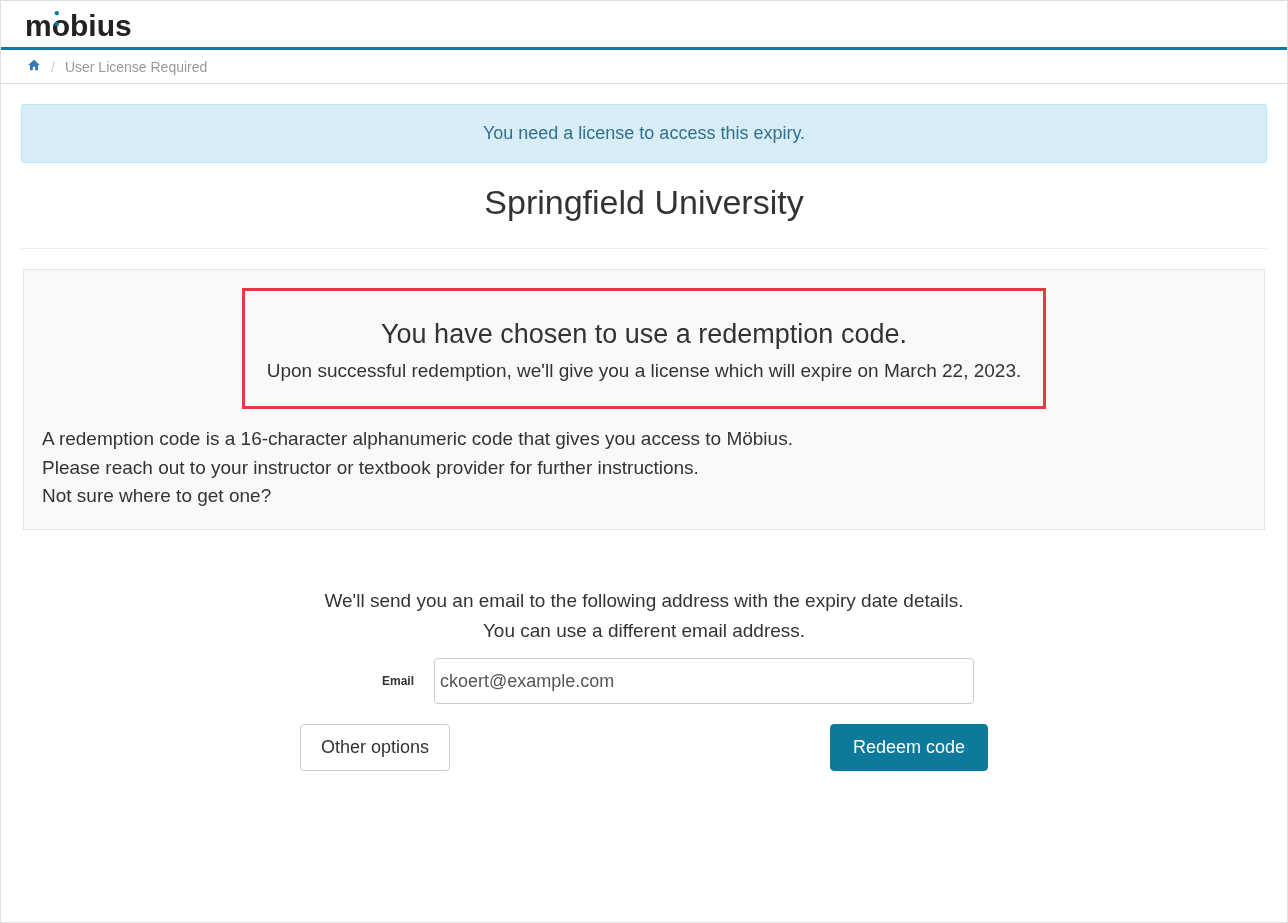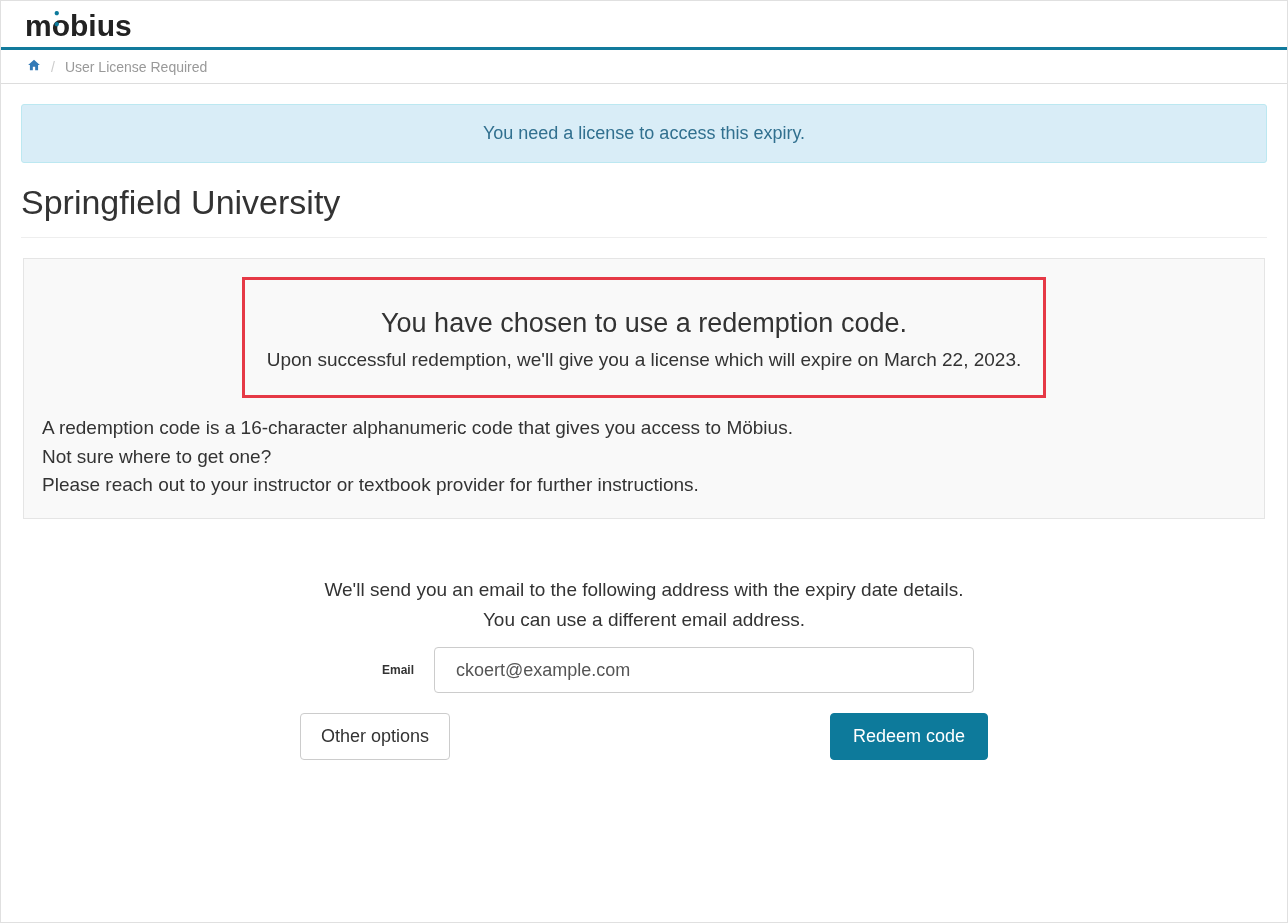--- a/index.html
+++ b/index.html
@@ -62,24 +62,25 @@
   background: #d9edf7;
   border: 1px solid #bce8f1;
   color: #31708f;
   padding: 18px;
   border-radius: 3px;
   text-align: center;
   font-size: 18px;
   margin-bottom: 20px;
 }
 .page-title {
+  text-align: center;
   font-size: 34px;
   font-weight: 500;
   color: #333;
-  margin: 18px 0 15px 0;
+  margin: 18px 0 26px 0;
 }
 .hr {
   border: none;
   border-top: 1px solid #eee;
   margin-bottom: 20px;
 }
 .panel {
   background: #f9f9f9;
   border: 1px solid #e5e5e5;
   border-radius: 0;
@@ -156,21 +157,21 @@
   color: #333;
   width: 100px;
   text-align: right;
 }
 .email-input {
   width: 540px;
   height: 46px;
   border: 1px solid #ccc;
   border-radius: 4px;
   font-size: 18px;
-  padding: 0 21px;
+  padding: 0 5px;
   color: #555;
 }
 .button-row {
   display: flex;
   justify-content: center;
   gap: 380px;
   margin-top: 20px;
   padding: 0 10px;
 }
 .btn {
@@ -218,22 +219,22 @@
 
   <hr class="hr">
 
   <div class="panel">
     <div class="highlight-box">
       <h2>You have chosen to use a redemption code.</h2>
       <p>Upon successful redemption, we'll give you a license which will expire on March 22, 2023.</p>
     </div>
     <div class="help-text">
       <div>A redemption code is a 16-character alphanumeric code that gives you access to Möbius.</div>
+      <div>Please reach out to your instructor or textbook provider for further instructions.</div>
       <div>Not sure where to get one?</div>
-      <div>Please reach out to your instructor or textbook provider for further instructions.</div>
     </div>
   </div>
 
 
   <div class="email-section">
     <p>We'll send you an email to the following address with the expiry date details.</p>
     <p>You can use a different email address.</p>
     <div class="email-row">
       <span class="email-label">Email</span>
       <input type="text" class="email-input" value="ckoert@example.com" style="">

